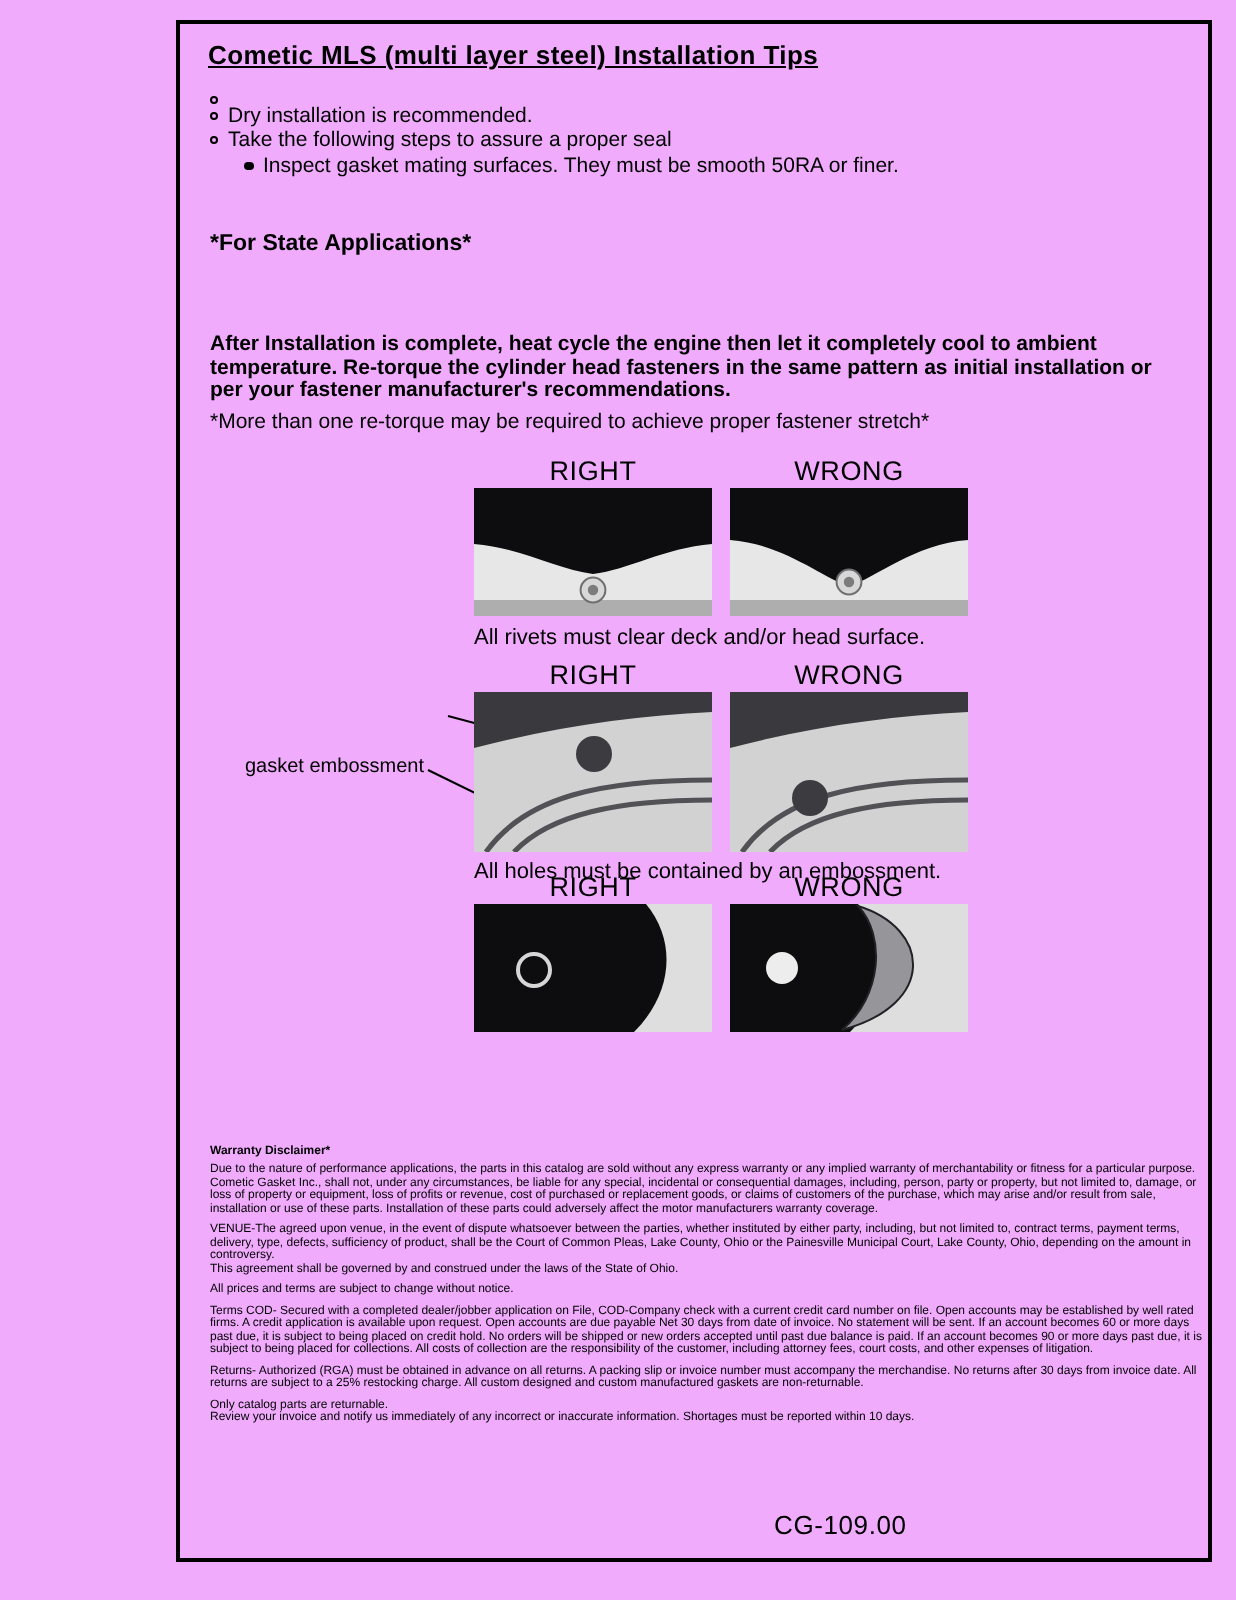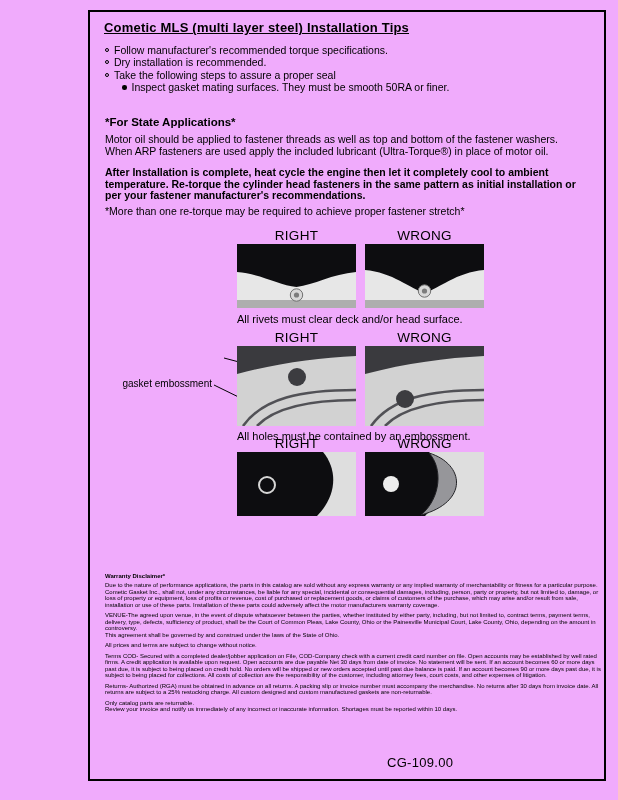--- a/index.html
+++ b/index.html
@@ -30,38 +30,36 @@
 <body>
 
 <div class="page">
   <div class="frame"></div>
 
   <h1 class="abs title">Cometic MLS (multi layer steel) Installation Tips</h1>
 
   <div class="abs bullets">
     <div class="b-item">
       <span class="marker-o"></span>
-      <span>Follow manufacturer's recommended torque specifications.</span>
     </div>
     <div class="b-item">
       <span class="marker-o"></span>
       <span>Dry installation is recommended.</span>
     </div>
     <div class="b-item">
       <span class="marker-o"></span>
       <span>Take the following steps to assure a proper seal</span>
     </div>
     <div class="b-item sub">
       <span class="marker-f"></span>
       <span>Inspect gasket mating surfaces.  They must be smooth 50RA or finer.</span>
     </div>
   </div>
 
   <h2 class="abs diesel-heading">*For State Applications*</h2>
-  <p class="abs body-para" style="top:134px;">Motor oil should be applied to fastener threads as well as top and bottom of the fastener washers. When ARP fasteners are used apply the included lubricant (Ultra-Torque®) in place of motor oil.</p>
   <p class="abs body-para" style="top:167px;font-weight:bold;">After Installation is complete, heat cycle the engine then let it completely cool to ambient temperature. Re-torque the cylinder head fasteners in the same pattern as initial installation or per your fastener manufacturer's recommendations.</p>
   <p class="abs body-para" style="top:206px;">*More than one re-torque may be required to achieve proper fastener stretch*</p>
 
   <div class="abs rw" style="left:237px; top:228px;">RIGHT</div>
   <div class="abs rw" style="left:365px; top:228px;">WRONG</div>
 
   <div class="abs panel" style="left:237px; top:244px; height:64px;">
     <svg viewBox="0 0 119 64">
       <rect width="119" height="64" fill="#e7e7e7"></rect>
       <rect y="56" width="119" height="8" fill="#aeaeae"></rect>

